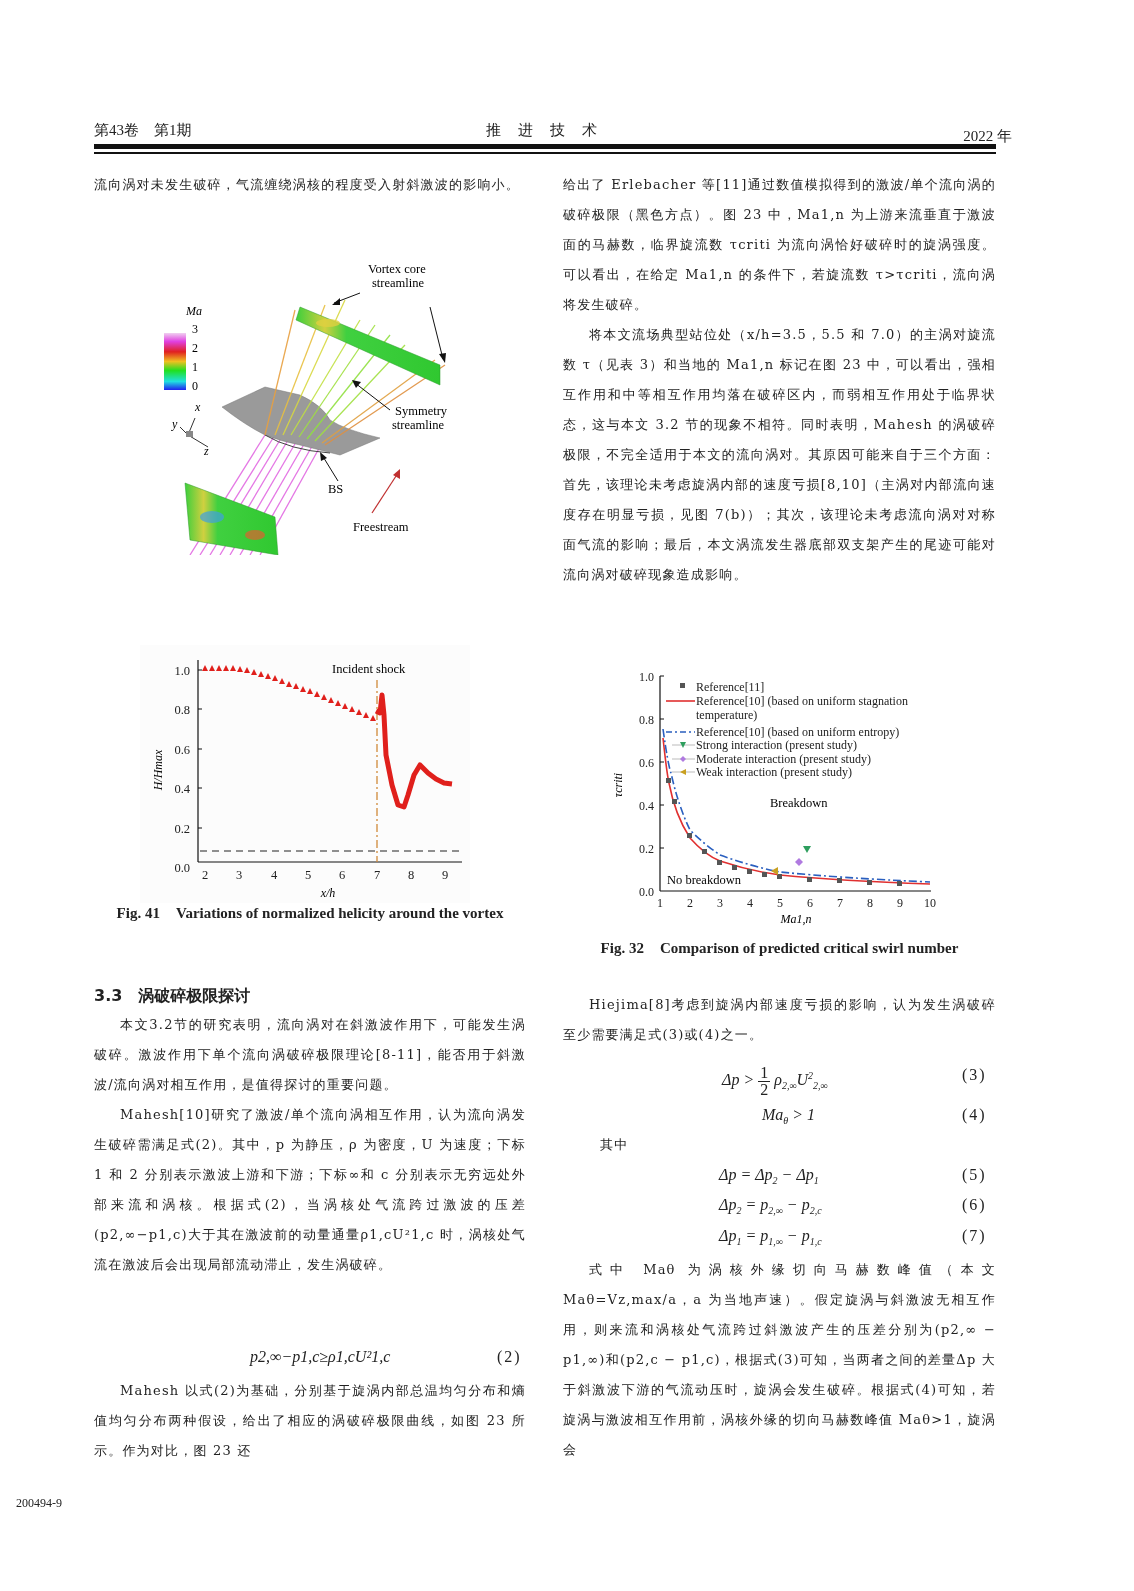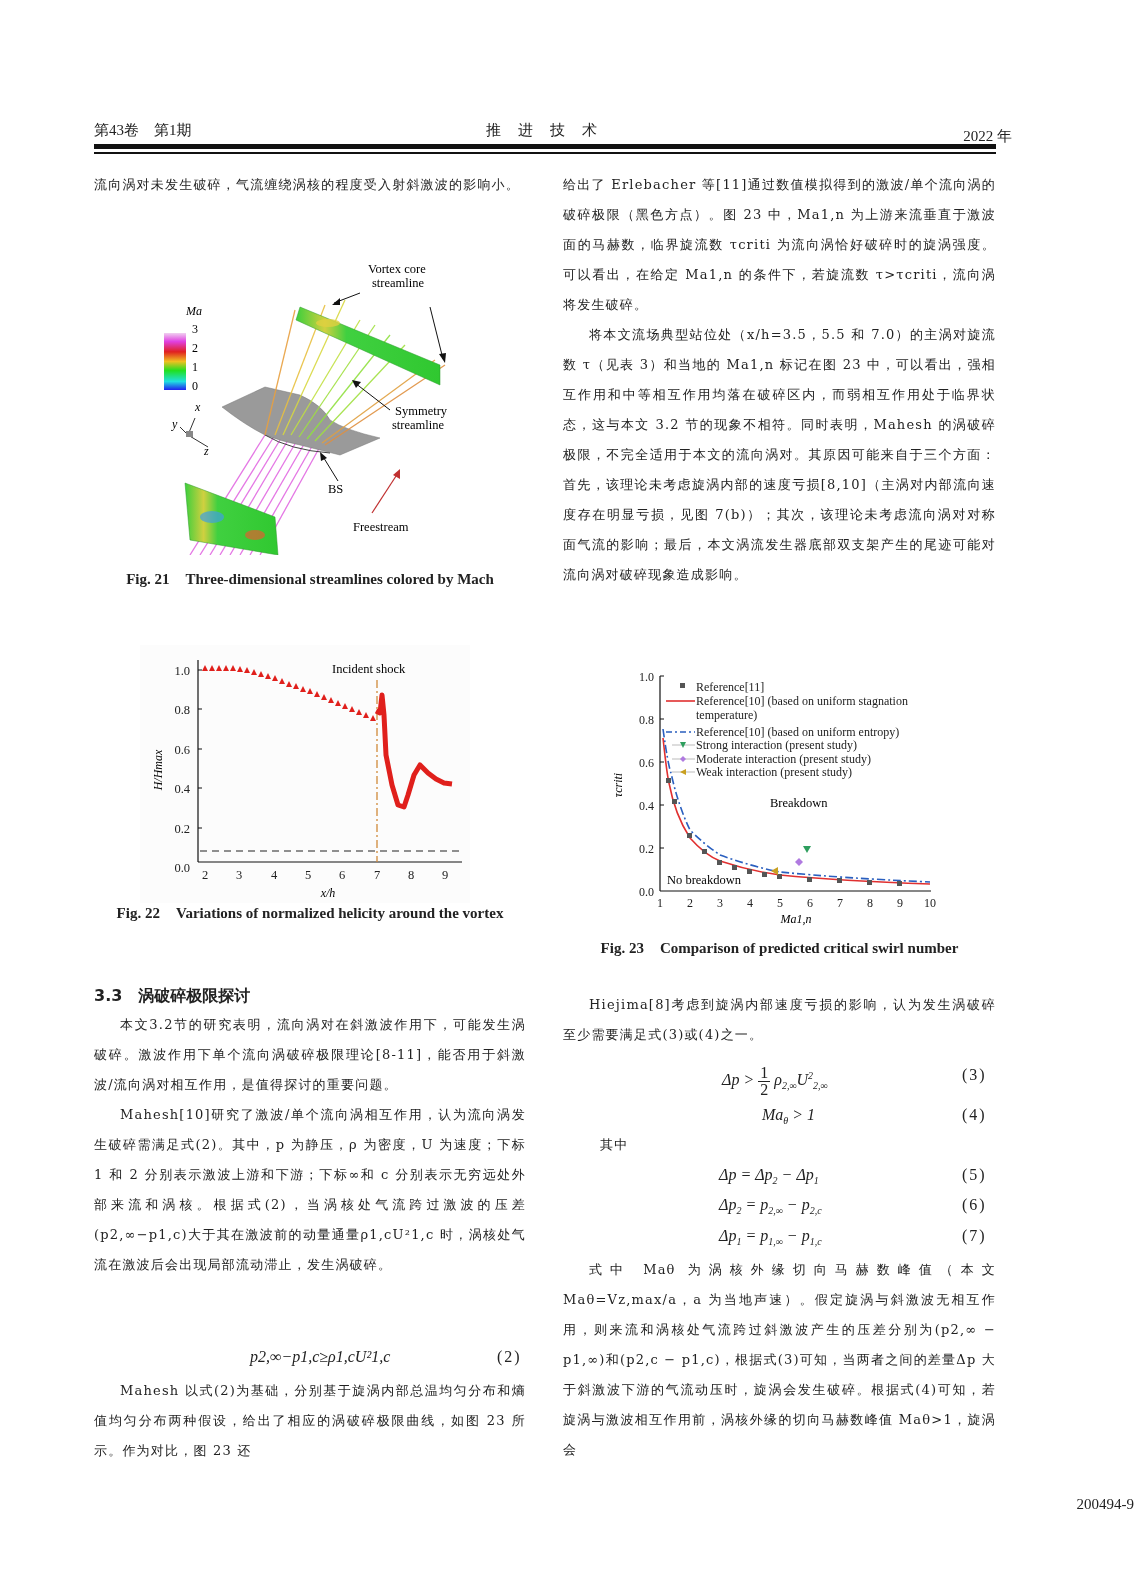--- a/index.html
+++ b/index.html
@@ -115,21 +115,20 @@
     <polygon points="202,125 211,127 206,133" fill="#111"></polygon>
     <text x="178" y="238" font-size="12.5">BS</text>
     <line x1="188" y1="226" x2="172" y2="200" stroke="#111" stroke-width="1"></line>
     <polygon points="170,197 177,203 171,206" fill="#111"></polygon>
     <line x1="222" y1="258" x2="248" y2="218" stroke="#c03030" stroke-width="1.2"></line>
     <polygon points="250,214 250,224 243,220" fill="#c03030"></polygon>
     <text x="203" y="276" font-size="12.5">Freestream</text>
   </svg>
 </div>
 <div class="abs cap" style="left:94px; width:432px; top:566px;">
-  <div><span class="num">Fig. 21</span><span>Three-dimensional streamlines colored by Mach</span></div>
 </div>
 
 <div class="abs" style="left:140px; top:645px; width:330px; height:258px;">
   <svg width="330" height="258" viewBox="0 0 330 258">
     <rect x="0" y="0" width="330" height="258" fill="#fcfcfc"></rect>
 
     <line x1="58" y1="15" x2="58" y2="217" stroke="#111" stroke-width="1.2"></line>
     <line x1="58" y1="217" x2="322" y2="217" stroke="#111" stroke-width="1.2"></line>
 
     <g font-size="12.5" text-anchor="end" fill="#222">
@@ -190,21 +189,21 @@
         <polygon points="202,64 205,58 208,64"></polygon>
       <polygon points="209,67 212,61 215,67"></polygon>
         <polygon points="216,70 219,64 222,70"></polygon>
         <polygon points="223,73 226,67 229,73"></polygon>
       <polygon points="230,76 233,70 236,76"></polygon>
     </g>
     <path d="M236,66 L240,68 L242,50 L244,70 L246,110 L252,140 L258,160 L264,162 L268,150 L274,130 L280,120 L288,128 L296,134 L304,138 L312,139" fill="none" stroke="#e0201c" stroke-width="5" stroke-linejoin="round"></path>
   </svg>
 </div>
 <div class="abs cap" style="left:94px; width:432px; top:900px;">
-  <div><span class="num">Fig. 22</span><span>Variations of normalized helicity around the vortex</span></div>
+  <div><span class="num">Fig. 41</span><span>Variations of normalized helicity around the vortex</span></div>
 </div>
 
 <div class="abs sec" style="left:94px; top:986px;">3.3　涡破碎极限探讨</div>
 
 <div class="abs col lcol" style="top:1010px;">
   <p class="ind">本文3.2节的研究表明，流向涡对在斜激波作用下，可能发生涡破碎。激波作用下单个流向涡破碎极限理论[8-11]，能否用于斜激波/流向涡对相互作用，是值得探讨的重要问题。</p>
   <p class="ind">Mahesh[10]研究了激波/单个流向涡相互作用，认为流向涡发生破碎需满足式(2)。其中，p 为静压，ρ 为密度，U 为速度；下标 1 和 2 分别表示激波上游和下游；下标∞和 c 分别表示无穷远处外部来流和涡核。根据式(2)，当涡核处气流跨过激波的压差(p2,∞−p1,c)大于其在激波前的动量通量ρ1,cU²1,c 时，涡核处气流在激波后会出现局部流动滞止，发生涡破碎。</p>
 </div>
 <div class="abs eq" style="left:250px; top:1348px;text-align:center;">p2,∞−p1,c≥ρ1,cU²1,c</div>
 <div class="abs eqn" style="left:497px; top:1348px;">(2)</div>
@@ -292,21 +291,21 @@
       <line x1="72" y1="94" x2="95" y2="94" stroke="#bbb" stroke-width="1"></line>
       <polygon points="83,91 86,94 83,97 80,94" fill="#b07ae0"></polygon>
       <text x="96" y="98">Moderate interaction (present study)</text>
       <line x1="72" y1="107" x2="95" y2="107" stroke="#bbb" stroke-width="1"></line>
       <polygon points="80,107 86,104 86,110" fill="#c9a020"></polygon>
       <text x="96" y="111">Weak interaction (present study)</text>
     </g>
   </svg>
 </div>
 <div class="abs cap" style="left:563px; width:433px; top:935px;">
-  <div><span class="num">Fig. 23</span><span>Comparison of predicted critical swirl number</span></div>
+  <div><span class="num">Fig. 32</span><span>Comparison of predicted critical swirl number</span></div>
 </div>
 
 <div class="abs col rcol" style="top:990px;">
   <p class="ind">Hiejima[8]考虑到旋涡内部速度亏损的影响，认为发生涡破碎至少需要满足式(3)或(4)之一。</p>
 </div>
 
 <div class="abs eq" style="left:722px; top:1065px;">
   <span>Δp &gt; </span><span style="display:inline-block; vertical-align:middle; text-align:center; font-style:normal; line-height:16px;"><span style="display:block; border-bottom:1px solid #222; padding:0 2px;">1</span><span style="display:block;">2</span></span><span> ρ<sub>2,∞</sub>U<sup>2</sup><sub>2,∞</sub></span>
 </div>
 <div class="abs eqn" style="left:962px; top:1066px;">(3)</div>
@@ -319,13 +318,13 @@
 <div class="abs eqn" style="left:962px; top:1166px;">(5)</div>
 <div class="abs eq" style="left:719px; top:1196px;">Δp<sub>2</sub> = p<sub>2,∞</sub> − p<sub>2,c</sub></div>
 <div class="abs eqn" style="left:962px; top:1196px;">(6)</div>
 <div class="abs eq" style="left:719px; top:1227px;">Δp<sub>1</sub> = p<sub>1,∞</sub> − p<sub>1,c</sub></div>
 <div class="abs eqn" style="left:962px; top:1227px;">(7)</div>
 
 <div class="abs col rcol" style="top:1255px;">
   <p class="ind">式中 Maθ 为涡核外缘切向马赫数峰值（本文 Maθ=Vz,max/a，a 为当地声速）。假定旋涡与斜激波无相互作用，则来流和涡核处气流跨过斜激波产生的压差分别为(p2,∞ − p1,∞)和(p2,c − p1,c)，根据式(3)可知，当两者之间的差量Δp 大于斜激波下游的气流动压时，旋涡会发生破碎。根据式(4)可知，若旋涡与激波相互作用前，涡核外缘的切向马赫数峰值 Maθ&gt;1，旋涡会</p>
 </div>
 
-<div class="abs" style="left:0; width:1134px; top:1496px; text-align:right; font-size:15px; font-family:'Liberation Serif','DejaVu Serif',serif;">200494-9</div>
+<div class="abs" style="left:0; width:1134px; top:1496px; text-align:left; font-size:12px; font-family:'Liberation Serif','DejaVu Serif',serif;padding-left:16px;">200494-9</div>
 
 </body></html>

